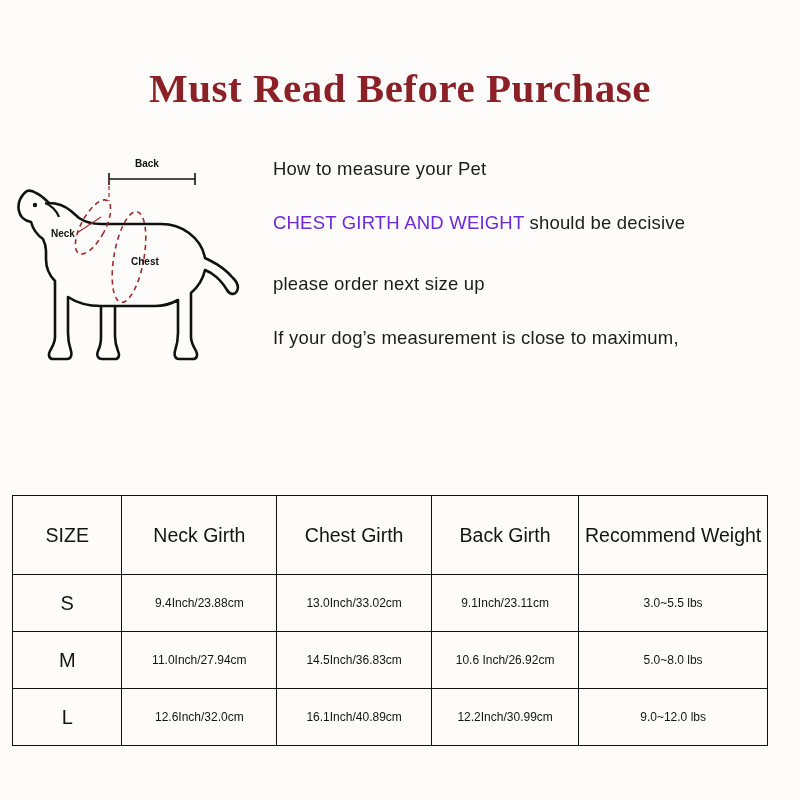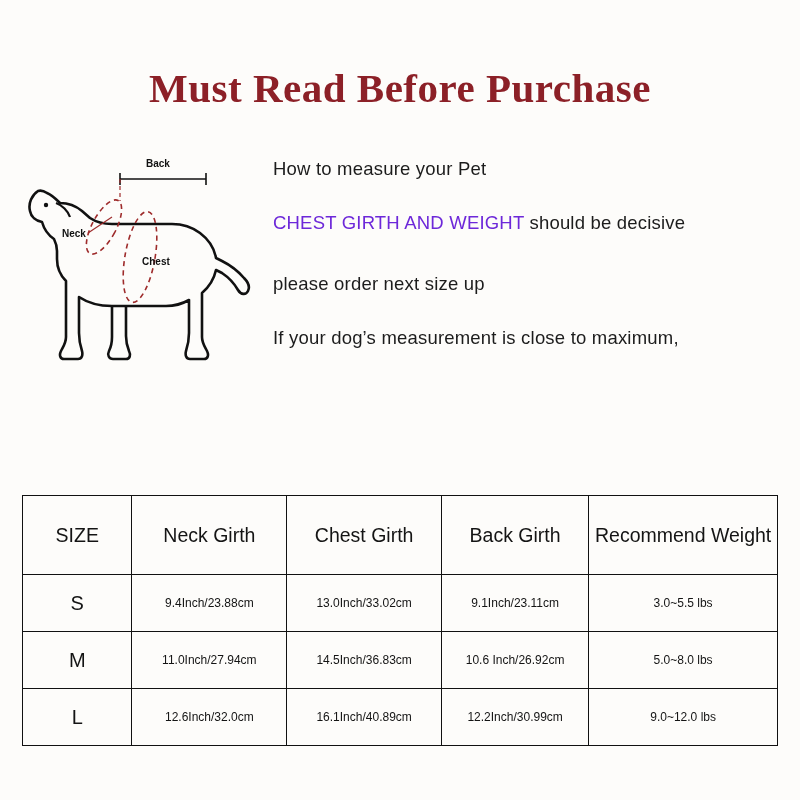--- a/index.html
+++ b/index.html
@@ -37,21 +37,21 @@
   
   .middle {
     display: flex;
     flex-direction: row;
     align-items: flex-start;
     padding: 36px 0 0 0;
   }
   .dog-wrap {
     width: 270px;
     flex: 0 0 270px;
-    padding-left: 16px;
+    padding-left: 5px;
     box-sizing: border-box;
   }
   .copy {
     flex: 1 1 auto;
     padding-right: 12px;
     padding-top: 6px;
   }
   .copy p {
     margin: 0 0 22px 3px;
     font-size: 18.5px;
@@ -62,21 +62,21 @@
   .copy p.tight {
     margin-bottom: 28px;
   }
   .hl {
     color: #6d28d9;
   }
 
   
   .table-wrap {
     position: absolute;
-    left: 22px;
+    left: 12px;
     top: 495px;
     width: 756px;
   }
   table.size-table {
     border-collapse: collapse;
     width: 100%;
     table-layout: fixed;
   }
   table.size-table td,
   table.size-table th {

